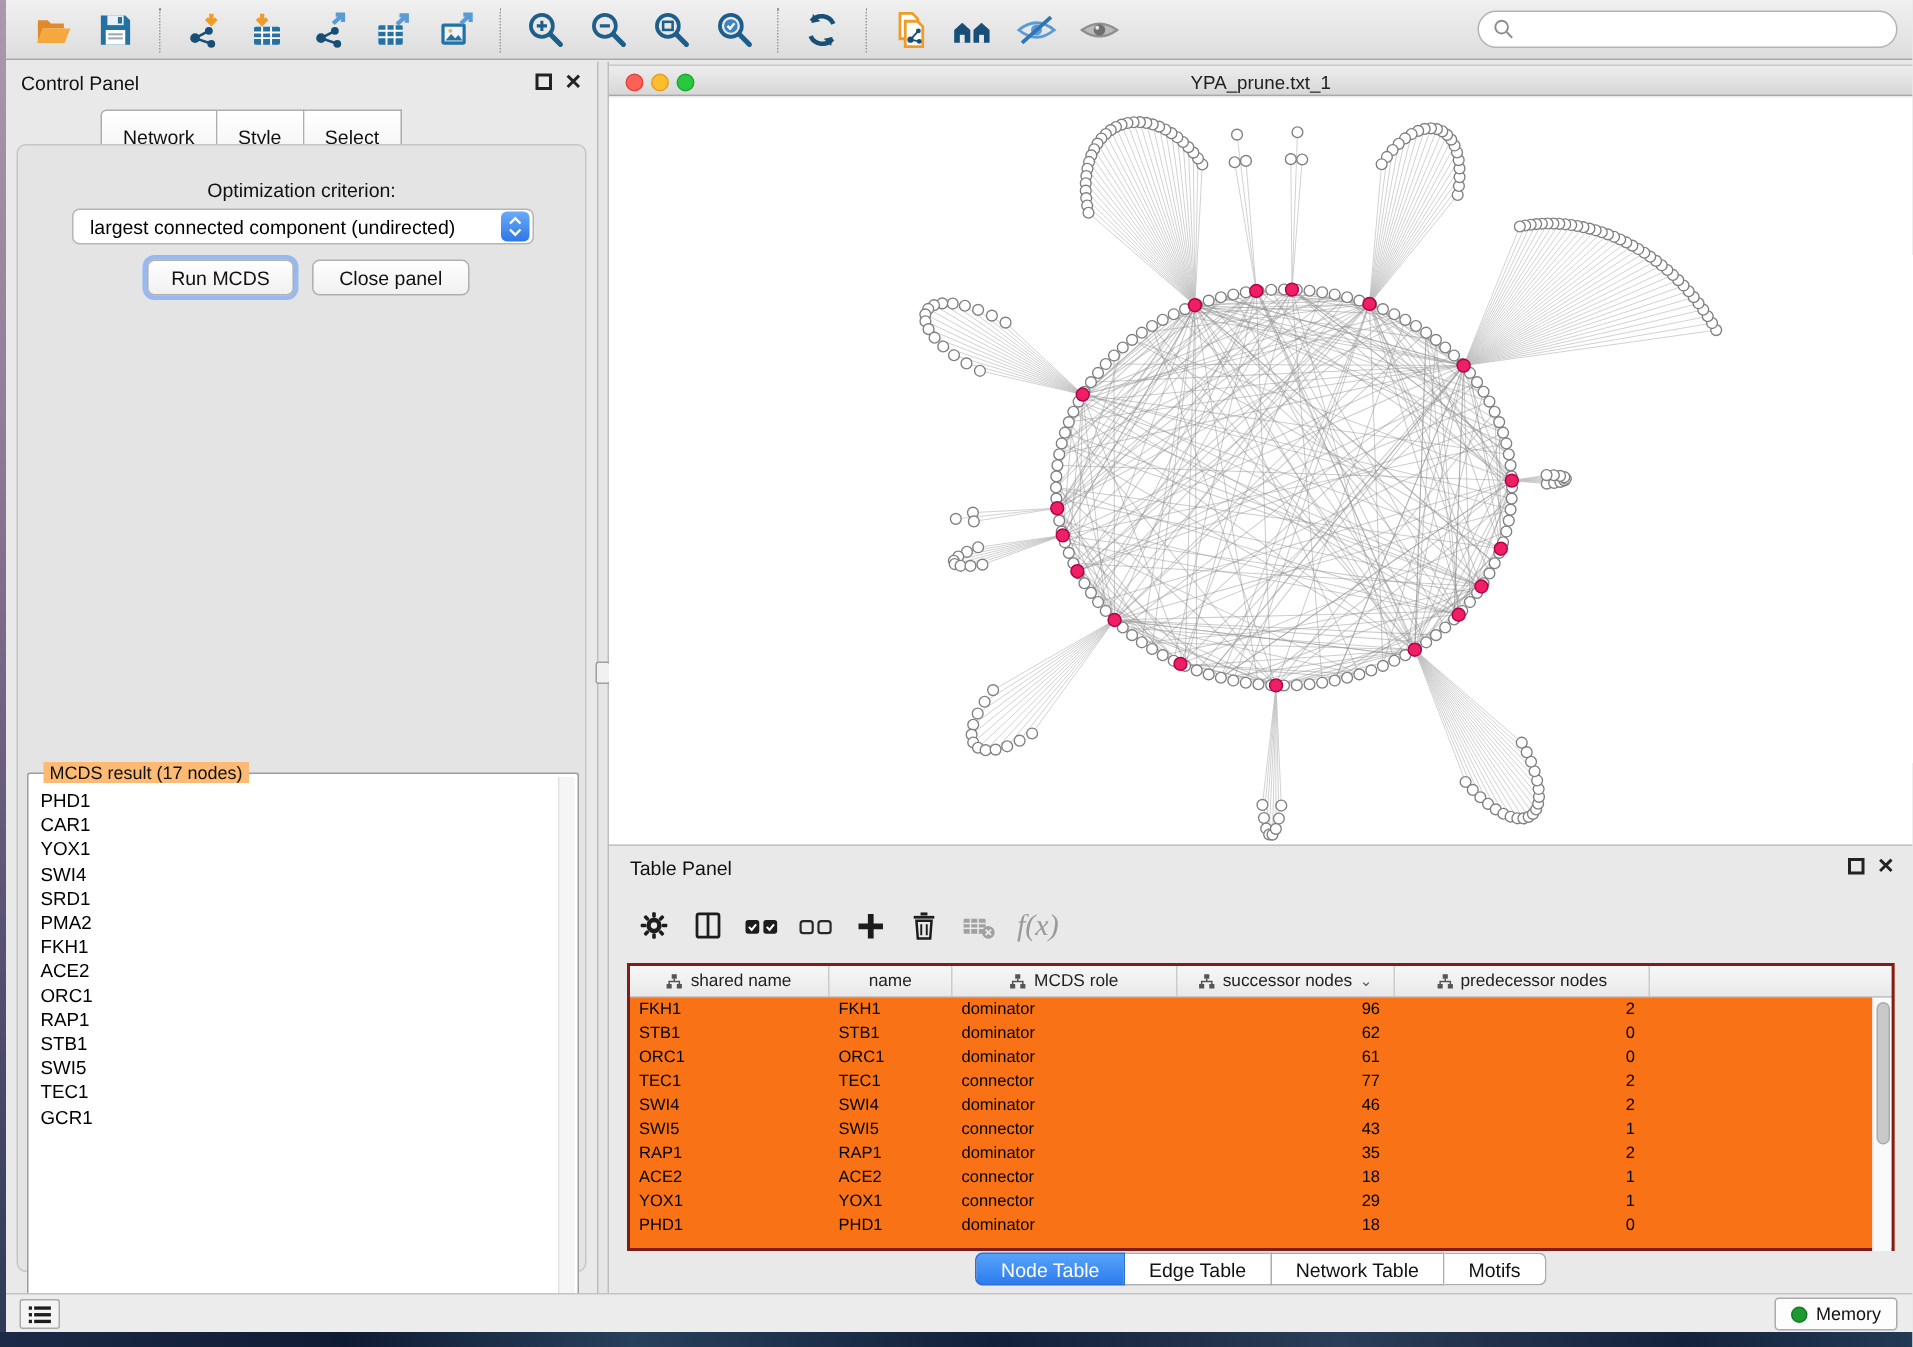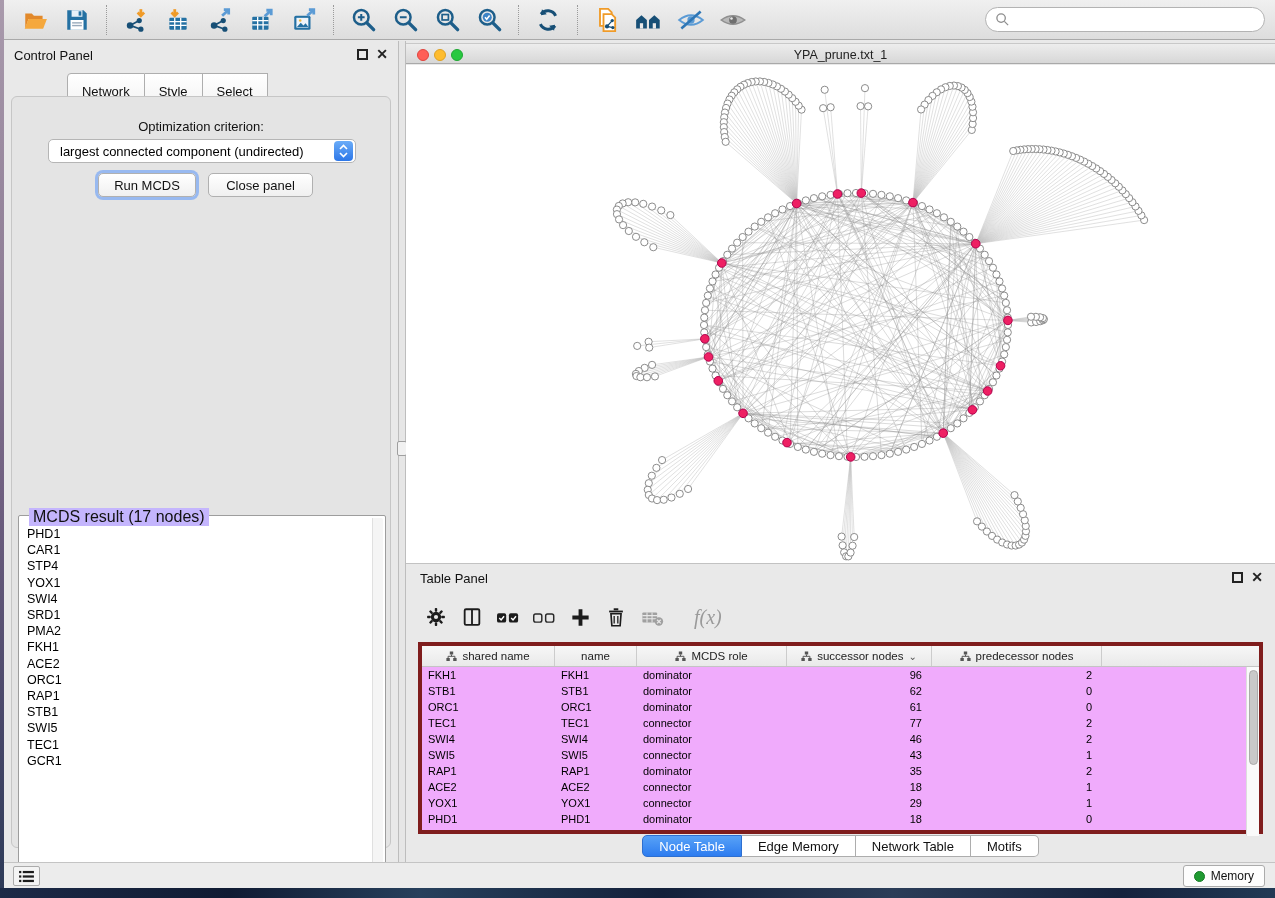--- a/index.html
+++ b/index.html
@@ -47,21 +47,21 @@
     align-items:center; justify-content:center; color:#fff; }
   #opt-stepper svg { display:block; }
   .btn { position:absolute; height:24px; background:linear-gradient(180deg,#ffffff,#f0f0f0);
     border:1px solid #b0b0b0; border-radius:5px; font-size:13px; color:#111;
     display:flex; align-items:center; justify-content:center; }
   #run-btn { left:86px; top:76px; width:98px; box-shadow:0 0 0 3px rgba(90,150,250,.55); }
   #close-panel-btn { left:196px; top:76px; width:105px; }
 
   #mcds-group { position:absolute; left:6px; top:418px; width:368px; height:368px;
     background:#fff; border:1px solid #9d9d9d; border-radius:2px; }
-  #mcds-legend { position:absolute; left:10px; top:-8px; background:#c4b5fd; padding:0 4px; font-size:16px; color:#111; }
+  #mcds-legend { position:absolute; left:10px; top:-8px; background:#fdba74; padding:0 4px; font-size:12px; color:#111; }
   #mcds-list { position:absolute; left:8px; top:10px; width:330px; }
   .mcds-item { font-size:12.5px; line-height:16.2px; color:#000; }
   #mcds-scroll { position:absolute; right:2px; top:2px; width:11px; height:364px;
     background:#f5f5f5; border-left:1px solid #e0e0e0; border-radius:0 2px 2px 0; }
 
   
   #splitter-v { left:398px; top:41px; width:8px; height:821px; background:#e6e6e6;
     border-left:1px solid #bdbdbd; border-right:1px solid #bdbdbd; }
   #splitter-handle { position:absolute; left:-2px; top:400px; width:10px; height:15px;
     background:#f1f1f1; border:1px solid #9f9f9f; border-radius:2px; }
@@ -78,24 +78,24 @@
   #net-title { position:absolute; left:0; top:4px; width:100%; text-align:center; font-size:12.5px; color:#222; }
   #net-canvas { position:absolute; left:0; top:24px; width:869px; height:498px; background:#fff; }
 
   
   #table-panel { left:406px; top:563px; width:869px; height:299px; background:#e9e9e9; border-top:1px solid #c2c2c2; }
   #tp-title { position:absolute; left:14px; top:7px; font-size:13px; color:#111; }
   #tp-float { right:32px; } #tp-close { right:12px; }
   #tp-toolbar { position:absolute; left:12px; top:32px; width:845px; height:42px;
     display:flex; align-items:center; }
   .tp-btn { width:36px; height:34px; display:flex; align-items:center; justify-content:center; }
-  .fx-label { font-family:"Liberation Serif",serif; font-style:italic; color:#9a9a9a; font-size:20px; margin-left:24px; }
+  .fx-label { font-family:"Liberation Serif",serif; font-style:italic; color:#9a9a9a; font-size:20px; margin-left:8px; }
 
   #node-table { position:absolute; left:12px; top:78px; width:845px; height:192px;
-    background:#f0abfc; border:4px solid #7f1d1d; }
+    background:#f97316; border:2px solid #7f1d1d; }
   #tbl-head { display:flex; height:21px; background:linear-gradient(180deg,#f7f7f7,#e9e9e9);
     border-bottom:1px solid #c4c4c4; }
   .th { display:flex; align-items:center; justify-content:center; gap:5px;
     border-right:1px solid #cccccc; font-size:11.5px; color:#222; }
   .th .chev { font-size:10px; color:#555; }
   #tbl-body { position:absolute; left:0; top:21px; width:830px; height:168px; overflow:hidden; }
   .tr { display:flex; height:16px; align-items:center; }
   .td { font-size:11px; color:#000; white-space:nowrap; overflow:hidden; }
   .td.l { padding-left:6px; text-align:left; }
   .td.r { padding-right:10px; text-align:right; }
@@ -327,21 +327,20 @@
       </span>
     </div>
     <div id="opt-label">Optimization criterion:</div>
     <div id="run-btn" class="btn">Run MCDS</div>
     <div id="close-panel-btn" class="btn">Close panel</div>
     <div id="mcds-group">
       <span id="mcds-legend">MCDS result (17 nodes)</span>
       <div id="mcds-list">
           <div class="mcds-item">PHD1</div>
           <div class="mcds-item">CAR1</div>
-          <div class="mcds-item">STP4</div>
           <div class="mcds-item">YOX1</div>
           <div class="mcds-item">SWI4</div>
           <div class="mcds-item">SRD1</div>
           <div class="mcds-item">PMA2</div>
           <div class="mcds-item">FKH1</div>
           <div class="mcds-item">ACE2</div>
           <div class="mcds-item">ORC1</div>
           <div class="mcds-item">RAP1</div>
           <div class="mcds-item">STB1</div>
           <div class="mcds-item">SWI5</div>
@@ -1316,21 +1315,21 @@
           <div class="td r" style="width: 170px;">0</div>
         </div>
       </div>
     <div id="tbl-scroll">
       <div id="tbl-thumb"></div>
     </div>
   </div>
 
   <div id="bottom-tabs">
       <div class="bt-tab sel">Node Table</div>
-      <div class="bt-tab">Edge Memory</div>
+      <div class="bt-tab">Edge Table</div>
       <div class="bt-tab">Network Table</div>
       <div class="bt-tab">Motifs</div>
     </div>
 </div>
 
 <div id="status-bar" class="abs">
   <div id="list-btn">
     <svg width="15" height="13" viewBox="0 0 16 14">
         <g fill="#1c1c1c">
           <rect x="0" y="1" width="2.4" height="2.4"></rect>

